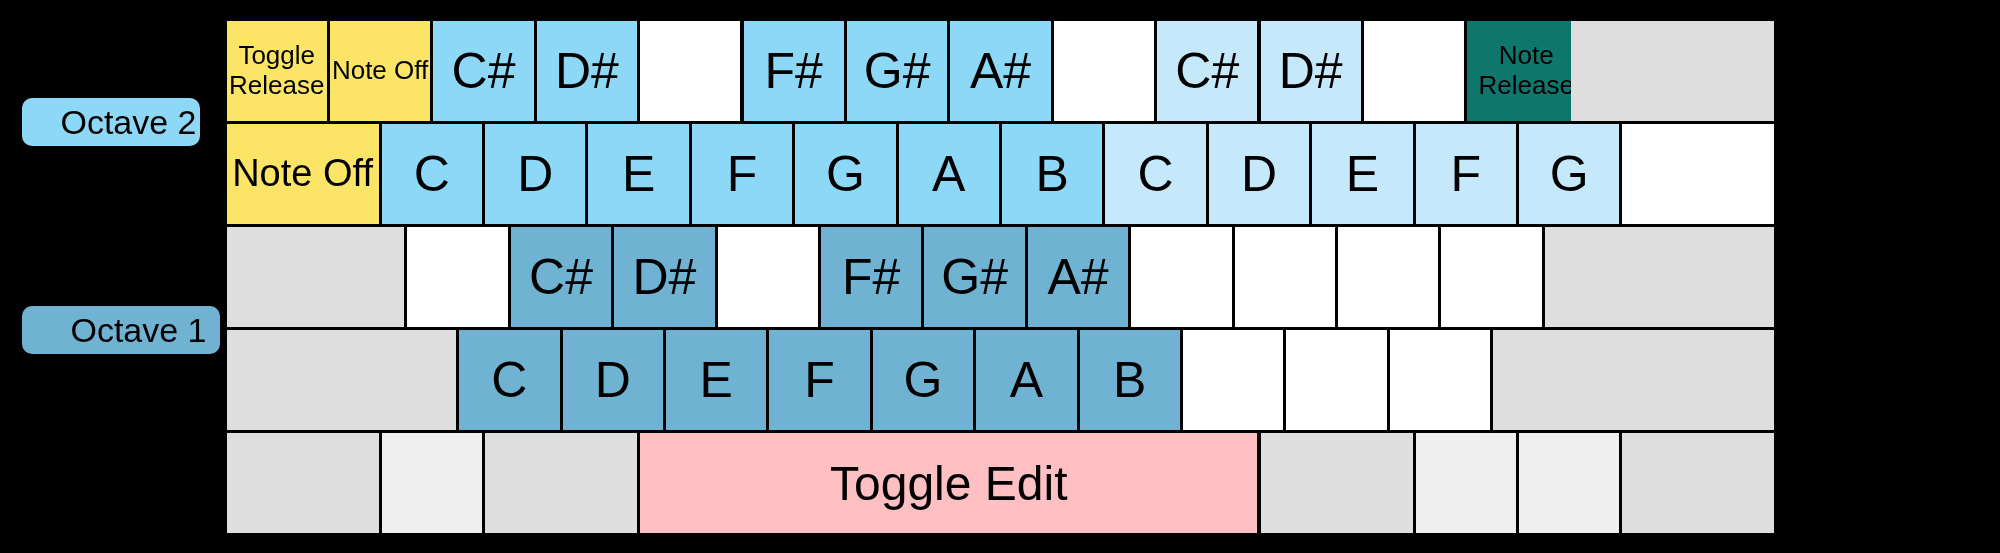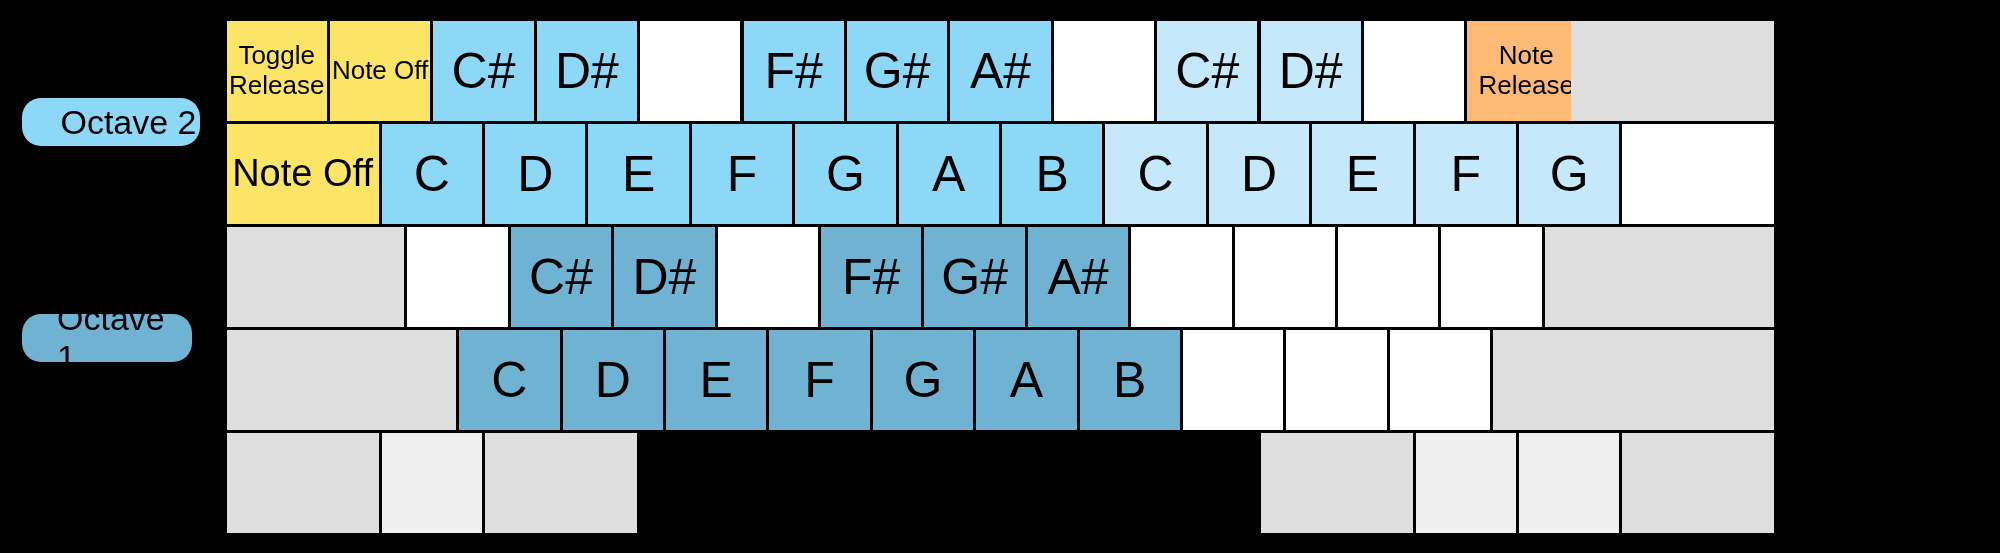--- a/index.html
+++ b/index.html
@@ -36,25 +36,25 @@
   .key.sm { font-size: 26px; line-height: 1.15; }
   .pill {
     position: absolute;
     box-sizing: border-box;
     height: 48px;
     display: flex;
     align-items: center;
     justify-content: center;
     font-size: 34px;
     color: #000000;
-    border-radius: 19px;
+    border-radius: 10px;
     padding-left: 35px;
   }
   #pill-octave2 { left: 22px;   top: 98px;  width: 178px; }
-  #pill-octave1 { left: 22px;   top: 306px; width: 170px; margin-top: 8px; }
+  #pill-octave1 { left: 22px;   top: 306px; width: 198px; }
   #pill-octave3 { left: 1801px; top: 96px;  width: 183px; }
 </style>
 </head>
 <body>
 
 <div class="stage" style="background: rgb(0, 0, 0);">
   <div class="pill" id="pill-octave2" style="background: rgb(142, 216, 247);">Octave 2</div>
   <div class="pill" id="pill-octave1" style="background: rgb(111, 178, 210);">Octave 1</div>
   <div class="keyboard">
       <div class="key sm" style="left: 1.5px; top: 1.5px; width: 100.4px; height: 100.2px; background: rgb(252, 229, 102);">Toggle Release</div>
@@ -62,21 +62,21 @@
       <div class="key lg" style="left: 208.3px; top: 1.5px; width: 100.4px; height: 100.2px; background: rgb(142, 216, 247);">C#</div>
       <div class="key lg" style="left: 311.7px; top: 1.5px; width: 100.4px; height: 100.2px; background: rgb(142, 216, 247);">D#</div>
       <div class="key" style="left: 415.1px; top: 1.5px; width: 100.4px; height: 100.2px; background: rgb(255, 255, 255);"></div>
       <div class="key lg" style="left: 518.5px; top: 1.5px; width: 100.4px; height: 100.2px; background: rgb(142, 216, 247);">F#</div>
       <div class="key lg" style="left: 621.9px; top: 1.5px; width: 100.4px; height: 100.2px; background: rgb(142, 216, 247);">G#</div>
       <div class="key lg" style="left: 725.3px; top: 1.5px; width: 100.4px; height: 100.2px; background: rgb(142, 216, 247);">A#</div>
       <div class="key" style="left: 828.7px; top: 1.5px; width: 100.4px; height: 100.2px; background: rgb(255, 255, 255);"></div>
       <div class="key lg" style="left: 932.1px; top: 1.5px; width: 100.4px; height: 100.2px; background: rgb(197, 232, 251);">C#</div>
       <div class="key lg" style="left: 1035.5px; top: 1.5px; width: 100.4px; height: 100.2px; background: rgb(197, 232, 251);">D#</div>
       <div class="key" style="left: 1138.9px; top: 1.5px; width: 100.4px; height: 100.2px; background: rgb(255, 255, 255);"></div>
-      <div class="key sm" style="left: 1242.3px; top: 1.5px; width: 118px; height: 100.2px; background: #fdba74;">Note Release</div>
+      <div class="key sm" style="left: 1242.3px; top: 1.5px; width: 118px; height: 100.2px; background: #0f766e;">Note Release</div>
       <div class="key" style="left: 1345.7px; top: 1.5px; width: 203.8px; height: 100.2px; background: rgb(222, 222, 222);"></div>
       <div class="key md" style="left: 1.5px; top: 104.7px; width: 152.1px; height: 100.2px; background: rgb(252, 229, 102);">Note Off</div>
       <div class="key lg" style="left: 156.6px; top: 104.7px; width: 100.4px; height: 100.2px; background: rgb(142, 216, 247);">C</div>
       <div class="key lg" style="left: 260px; top: 104.7px; width: 100.4px; height: 100.2px; background: rgb(142, 216, 247);">D</div>
       <div class="key lg" style="left: 363.4px; top: 104.7px; width: 100.4px; height: 100.2px; background: rgb(142, 216, 247);">E</div>
       <div class="key lg" style="left: 466.8px; top: 104.7px; width: 100.4px; height: 100.2px; background: rgb(142, 216, 247);">F</div>
       <div class="key lg" style="left: 570.2px; top: 104.7px; width: 100.4px; height: 100.2px; background: rgb(142, 216, 247);">G</div>
       <div class="key lg" style="left: 673.6px; top: 104.7px; width: 100.4px; height: 100.2px; background: rgb(142, 216, 247);">A</div>
       <div class="key lg" style="left: 777px; top: 104.7px; width: 100.4px; height: 100.2px; background: rgb(142, 216, 247);">B</div>
       <div class="key lg" style="left: 880.4px; top: 104.7px; width: 100.4px; height: 100.2px; background: rgb(197, 232, 251);">C</div>
@@ -106,18 +106,19 @@
       <div class="key lg" style="left: 647.75px; top: 311.1px; width: 100.4px; height: 100.2px; background: rgb(111, 178, 210);">G</div>
       <div class="key lg" style="left: 751.15px; top: 311.1px; width: 100.4px; height: 100.2px; background: rgb(111, 178, 210);">A</div>
       <div class="key lg" style="left: 854.55px; top: 311.1px; width: 100.4px; height: 100.2px; background: rgb(111, 178, 210);">B</div>
       <div class="key" style="left: 957.95px; top: 311.1px; width: 100.4px; height: 100.2px; background: rgb(255, 255, 255);"></div>
       <div class="key" style="left: 1061.35px; top: 311.1px; width: 100.4px; height: 100.2px; background: rgb(255, 255, 255);"></div>
       <div class="key" style="left: 1164.75px; top: 311.1px; width: 100.4px; height: 100.2px; background: rgb(255, 255, 255);"></div>
       <div class="key" style="left: 1268.15px; top: 311.1px; width: 281.35px; height: 100.2px; background: rgb(222, 222, 222);"></div>
       <div class="key" style="left: 1.5px; top: 414.3px; width: 152.1px; height: 100.2px; background: rgb(222, 222, 222);"></div>
       <div class="key" style="left: 156.6px; top: 414.3px; width: 100.4px; height: 100.2px; background: rgb(239, 239, 239);"></div>
       <div class="key" style="left: 260px; top: 414.3px; width: 152.1px; height: 100.2px; background: rgb(222, 222, 222);"></div>
+      <div class="key xl" style="left: 415.1px; top: 414.3px; width: 617.4px; height: 100.2px; background: rgb(255, 192, 195);">Toggle Edit</div>
       <div class="key" style="left: 1035.5px; top: 414.3px; width: 152.1px; height: 100.2px; background: rgb(222, 222, 222);"></div>
       <div class="key" style="left: 1190.6px; top: 414.3px; width: 100.4px; height: 100.2px; background: rgb(239, 239, 239);"></div>
       <div class="key" style="left: 1294px; top: 414.3px; width: 100.4px; height: 100.2px; background: rgb(239, 239, 239);"></div>
       <div class="key" style="left: 1397.4px; top: 414.3px; width: 152.1px; height: 100.2px; background: rgb(222, 222, 222);"></div>
     </div>
 </div>
 
 </body></html>

